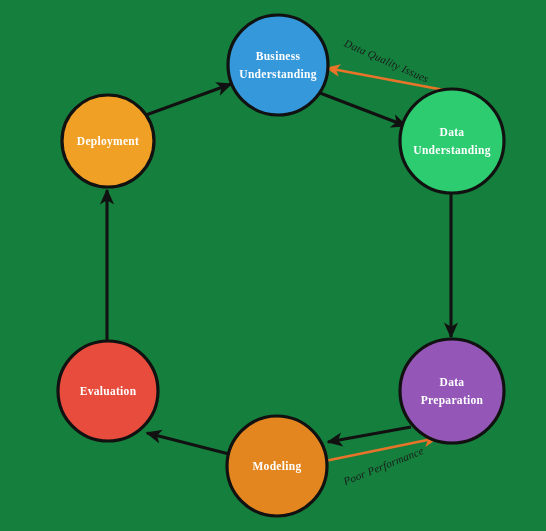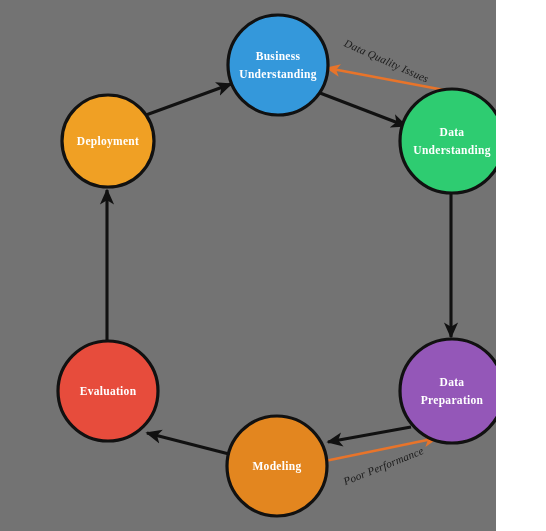--- a/index.html
+++ b/index.html
@@ -2,23 +2,23 @@
 <html><head>
 <meta charset="utf-8">
 <style>
   html, body {
     margin: 0;
     padding: 0;
     background: #ffffff;
   }
   #diagram-root {
     position: relative;
-    width: 496px;
+    width: 546px;
     height: 531px;
-    background: #737373;
+    background: #15803d;
     overflow: hidden;
     font-family: "Liberation Serif", "DejaVu Serif", serif;
   }
   #crisp-svg {
     position: absolute;
     left: 0;
     top: 0;
     width: 546px;
     height: 531px;
     display: block;

